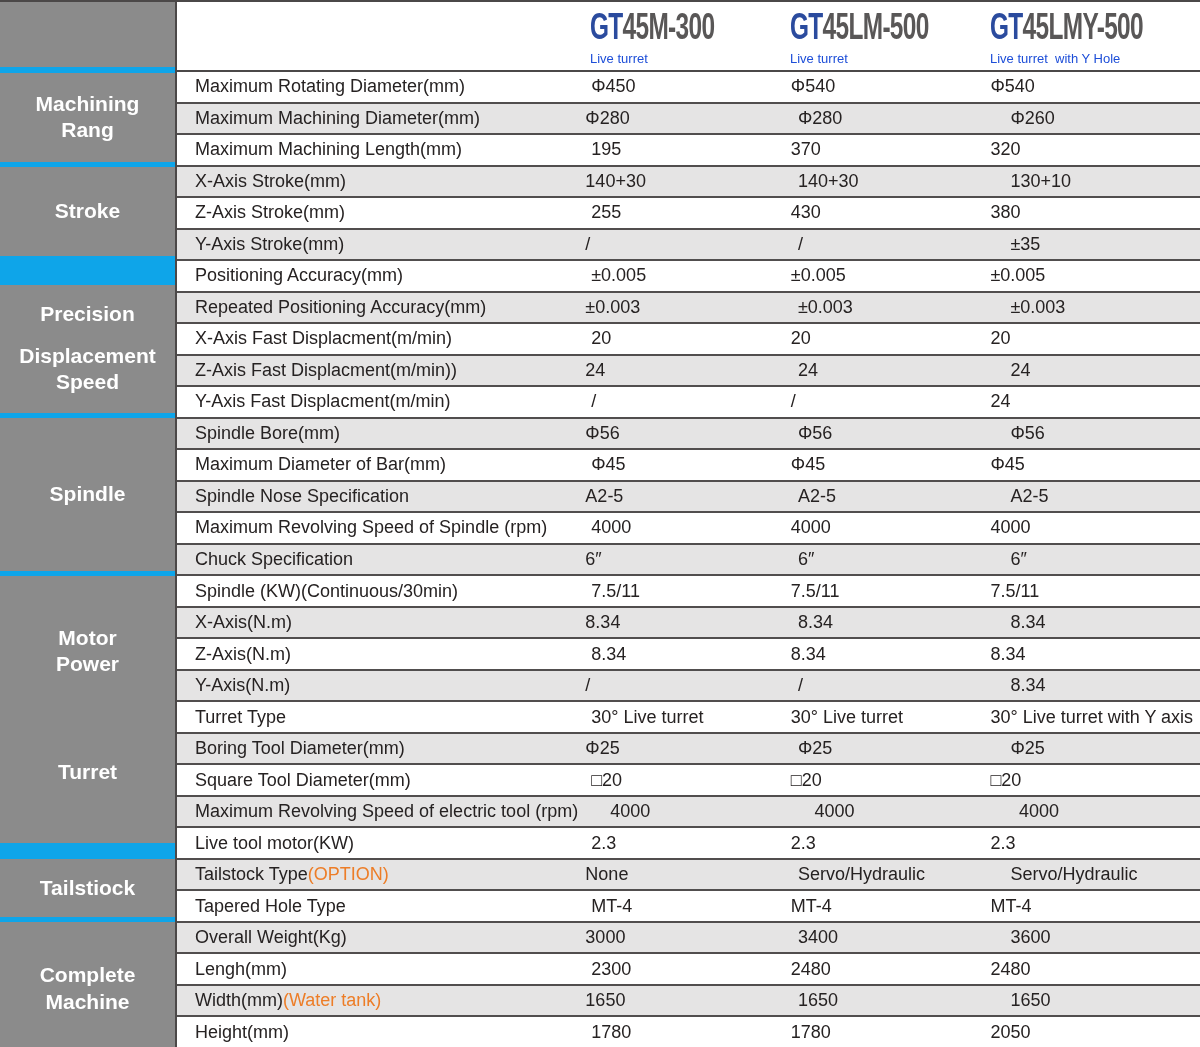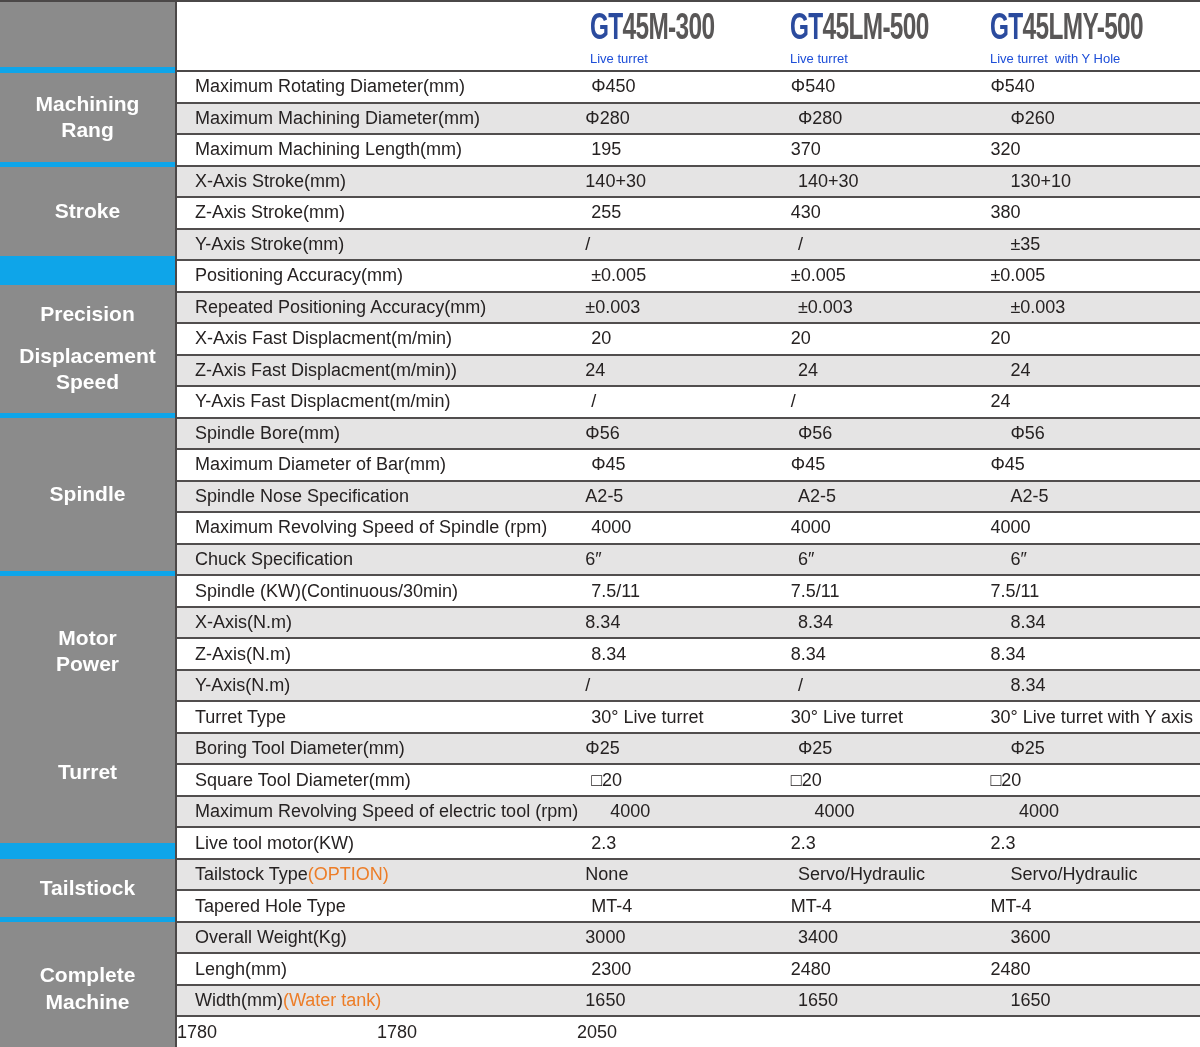--- a/index.html
+++ b/index.html
@@ -257,19 +257,20 @@
           <div class="val v1">2480</div>
           <div class="val v2">2480</div>
         </div>
         <div class="spec-row alt">
           <div class="spec-label"><span>Width(mm)</span><span class="accent">(Water tank)</span></div>
           <div class="val v0">1650</div>
           <div class="val v1">1650</div>
           <div class="val v2">1650</div>
         </div>
         <div class="spec-row">
+          <div class="spec-label"><span>Height(mm)</span></div>
           <div class="val v0">1780</div>
           <div class="val v1">1780</div>
           <div class="val v2">2050</div>
         </div>
       </div>
   </div>
 </div>
 
 </body></html>

